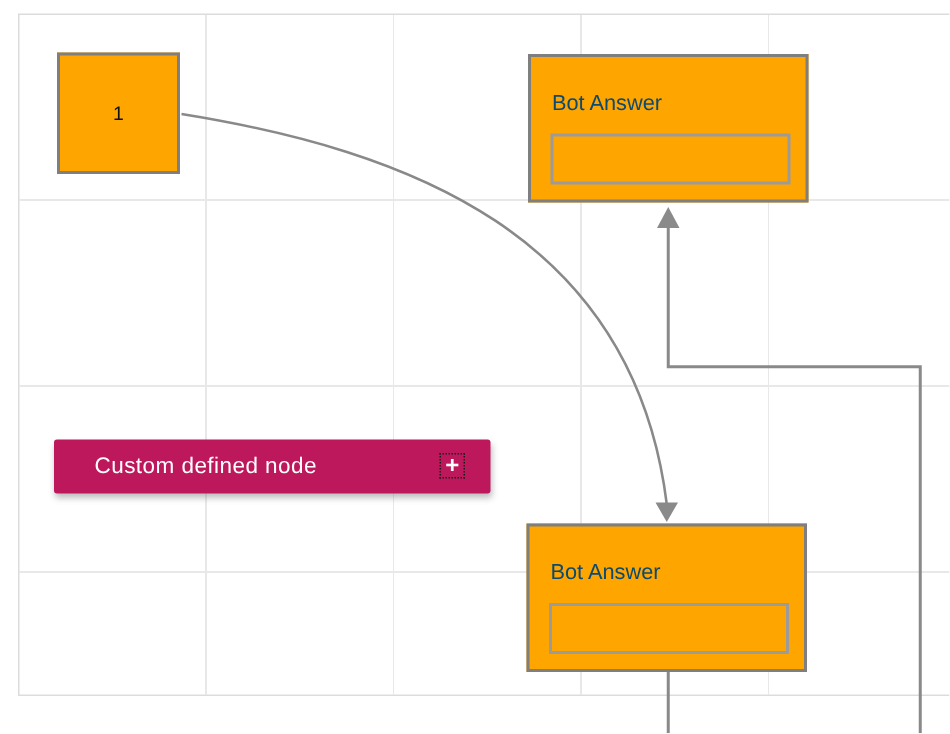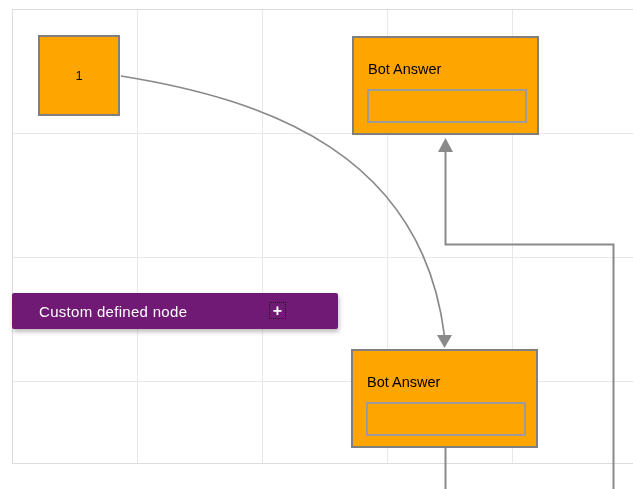--- a/index.html
+++ b/index.html
@@ -52,37 +52,37 @@
     display: flex; align-items: center; justify-content: center;
     font-size: 13px; color: #111111;
   }
   .bot-node { width: 187px; height: 99px; }
   .bot-node.top    { left: 352px; top: 36px;  }
   .bot-node.bottom { left: 351px; top: 349px; }
   .bot-node .title {
     position: absolute;
     left: 14px; top: 23px;
     font-size: 14.5px;
-    color: #000000;
+    color: #0c4a6e;
     white-space: nowrap;
   }
   .bot-node .answer-box {
     position: absolute;
     left: 13px; top: 51px;
     width: 160px; height: 34px;
     border: 2px solid #9b9b9b;
     background: transparent;
   }
 
   
   .custom-node {
     position: absolute;
-    left: 12px; top: 293px;
-    width: 326px; height: 36px;
-    background: #701a75;
+    left: 36px; top: 293px;
+    width: 291px; height: 36px;
+    background: #be185d;
     border-radius: 2px;
     box-shadow: 1px 3px 4px rgba(110,110,110,0.45);
     z-index: 2;
     display: flex;
     align-items: center;
   }
   .custom-node .label {
     position: absolute;
     left: 27px;
     top: 50%;

